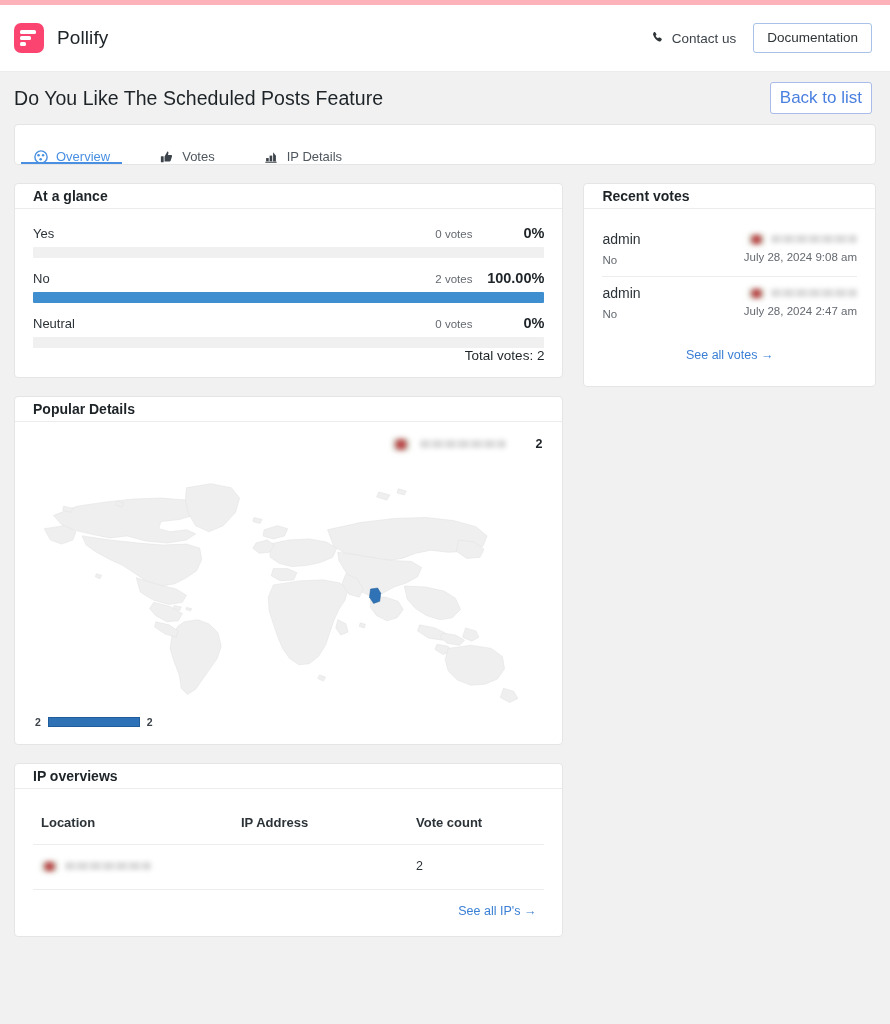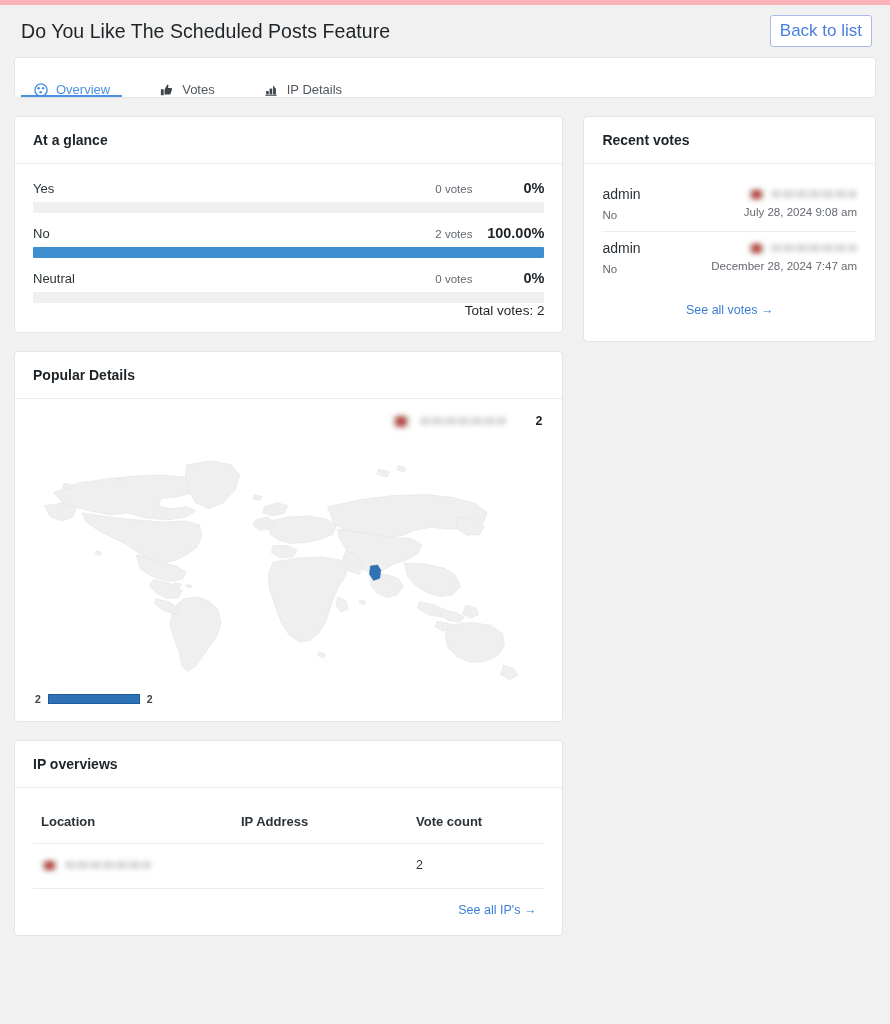--- a/index.html
+++ b/index.html
@@ -37,21 +37,21 @@
   .phone-ico { width: 14px; height: 14px; display: inline-block; color: #2f3437; }
   .doc-btn {
     font-size: 13.5px; color: #2f3437; background: #fff;
     border: 1px solid #a7c1e8; border-radius: 3px;
     padding: 7px 13px; cursor: pointer; line-height: 1;
   }
 
   
   .titlebar {
     height: 52px; display: flex; align-items: center;
-    padding: 0 18px 0 21px; background: #f1f1f1;
+    padding: 0 18px 0 14px; background: #f1f1f1;
   }
   .page-title { font-size: 19.5px; color: #1d2327; font-weight: 400; letter-spacing: .05px; }
   .back-btn {
     margin-left: auto; font-size: 17px; color: #4a7fe0;
     background: #fff; border: 1px solid #a9bbe8; border-radius: 3px;
     padding: 5px 9px; cursor: pointer; line-height: 1.2;
   }
 
   
   .tabs-card {
@@ -72,21 +72,21 @@
   .tab-sep { width: 1px; background: #dcdcde; margin: 13px 22px; }
   .tab-ico { width: 15px; height: 15px; display: inline-flex; align-items: center; justify-content: center; }
 
   
   .content { display: flex; gap: 20px; padding: 18px 14px 0 14px; align-items: flex-start; }
   .col-left  { width: 552px; display: flex; flex-direction: column; gap: 18px; }
   .col-right { width: 294px; }
 
   .card { background: #fff; border: 1px solid #e5e5e5; border-radius: 4px; }
   .card-head {
-    padding: 15px 18px; border-bottom: 1px solid #ececec;
+    padding: 4px 18px; border-bottom: 1px solid #ececec;
     font-size: 14px; font-weight: 700; color: #1d2327;
   }
   .card-body { padding: 16px 18px 14px 18px; }
 
   
   .ag-row { margin-bottom: 0; }
   .ag-top { display: flex; align-items: baseline; padding-bottom: 6px; }
   .ag-label { font-size: 13px; color: #2c3338; }
   .ag-votes { margin-left: auto; font-size: 11.5px; color: #646970; }
   .ag-pct { width: 72px; text-align: right; font-size: 14.5px; font-weight: 700; color: #1d2327; }
@@ -149,20 +149,41 @@
   .cell-loc { display: flex; align-items: center; gap: 7px; }
   .see-all-ip { text-align: right; font-size: 12.5px; color: #3a7fd5; padding: 14px 8px 4px 0; cursor: pointer; }
 </style>
 </head>
 <body>
 
 <div class="page">
 
   <div class="topstrip"></div>
 
+  <div class="header">
+    <div class="brand">
+      <div class="logo-mark">
+        <i class="b1"></i>
+          <i class="b2"></i>
+          <i class="b3"></i>
+      </div>
+      <div class="brand-name">Pollify</div>
+    </div>
+    <div class="header-right">
+      <div class="contact">
+        <span class="phone-ico">
+          <svg viewBox="0 0 16 16" width="14" height="14" fill="#2f3437">
+            <path d="M3.2 1.3c.5-.4 1.2-.3 1.6.2l1.3 1.8c.3.5.2 1.1-.2 1.5l-.7.6c.5 1.2 1.5 2.3 2.8 3l.6-.7c.4-.4 1-.5 1.5-.2l1.8 1.2c.5.4.6 1.1.2 1.6l-.9 1.1c-.5.6-1.3.8-2 .5C6.4 10.8 3.6 8 2.4 4.3c-.2-.7 0-1.4.5-1.9l.3-1.1z"></path>
+          </svg>
+        </span>
+        <span>Contact us</span>
+      </div>
+      <button class="doc-btn">Documentation</button>
+    </div>
+  </div>
 
   <div class="titlebar">
     <div class="page-title">Do You Like The Scheduled Posts Feature</div>
     <button class="back-btn">Back to list</button>
   </div>
 
   <div class="tabs-card">
     <div class="tab active">
       <span class="tab-ico">
         <svg viewBox="0 0 16 16" width="14" height="14" fill="#4a90e2">
@@ -374,21 +395,21 @@
           <div class="rv-item">
             <div class="rv-line">
               <span class="rv-user">admin</span>
               <span class="rv-loc">
                 <span class="blur-flag"></span>
                 <span class="blur-text w-loc"></span>
               </span>
             </div>
             <div class="rv-line">
               <span class="rv-vote">No</span>
-              <span class="rv-date">December 28, 2024 7:47 am</span>
+              <span class="rv-date">July 28, 2024 2:47 am</span>
             </div>
           </div>
 
           <div class="see-all">See all votes →</div>
         </div>
       </div>
     </div>
 
   </div>
 </div>

